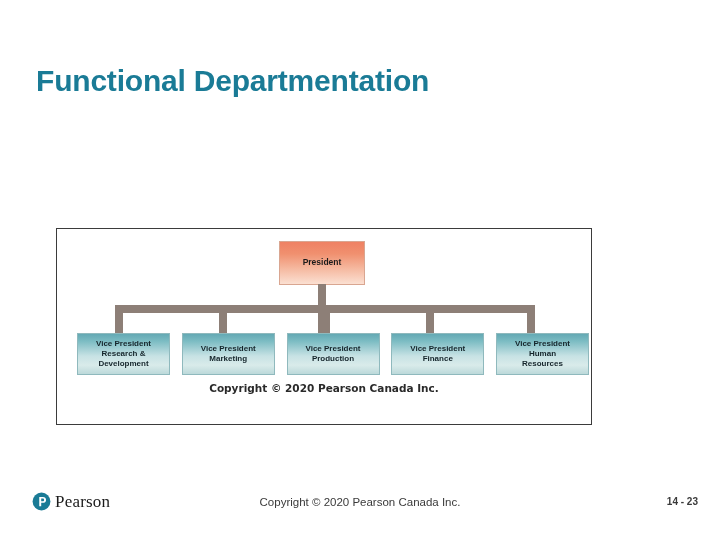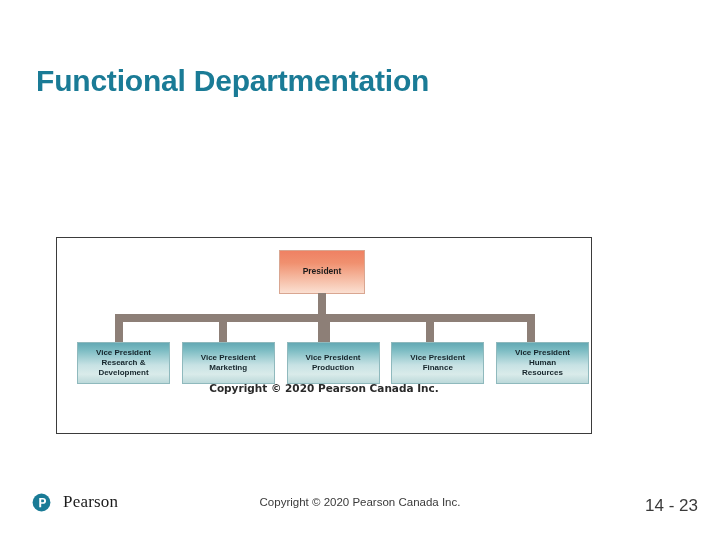--- a/index.html
+++ b/index.html
@@ -32,21 +32,21 @@
     position: absolute;
     left: 56px;
     top: 228px;
     width: 648px;
     height: 178px;
   }
 
   .chart-frame {
     position: absolute;
     left: 0;
-    top: 9px;
+    top: 0;
     width: 536px;
     height: 197px;
     border: 1px solid #3b3b3b;
     background: #ffffff;
     box-sizing: border-box;
   }
 
   
   .node-president {
     position: absolute;
@@ -170,22 +170,21 @@
     left: 0;
     bottom: 0;
     width: 720px;
     height: 54px;
   }
   .brand {
     position: absolute;
     left: 32px;
     top: 6px;
     display: flex;
-    align-items: center;
-    gap: 12px;
+    gap: 4px;
   }
   .brand-mark {
     width: 19px;
     height: 19px;
     flex: 0 0 19px;
   }
   .brand-name {
     font-family: "Liberation Serif", serif;
     font-size: 17px;
     color: #1b1b1b;
@@ -197,22 +196,23 @@
     top: 10px;
     width: 720px;
     text-align: center;
     font-size: 11.5px;
     color: #3a3a3a;
   }
   .footer-page {
     position: absolute;
     right: 22px;
     top: 10px;
-    font-size: 17px;
+    font-size: 10px;
     color: #3a3a3a;
+    font-weight: bold;
   }
 </style>
 </head>
 <body>
 
 <div class="slide-title">Functional Departmentation</div>
 
 <div class="figure-wrap">
 
   <div class="chart-frame">

